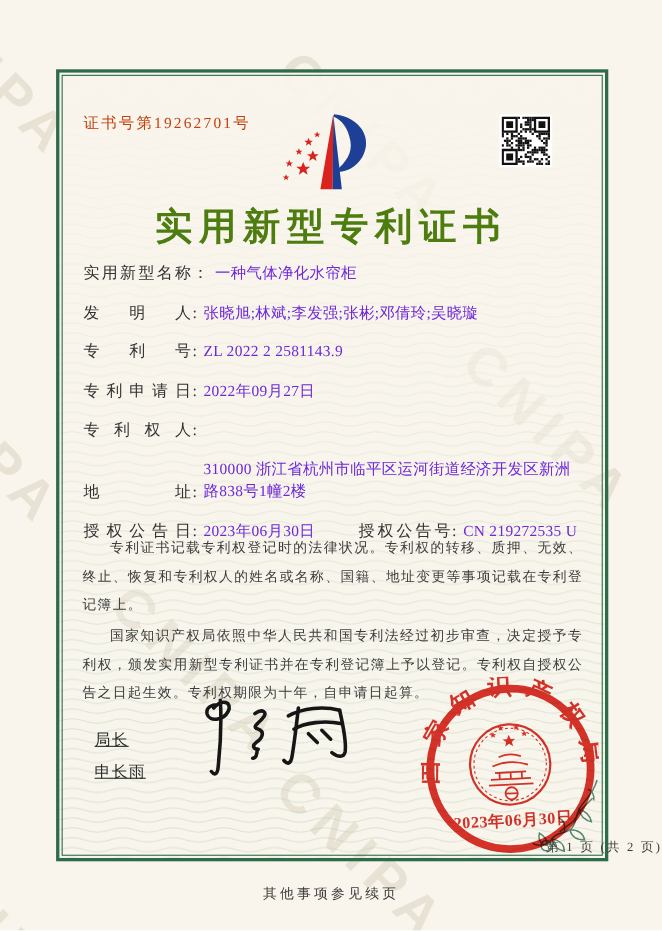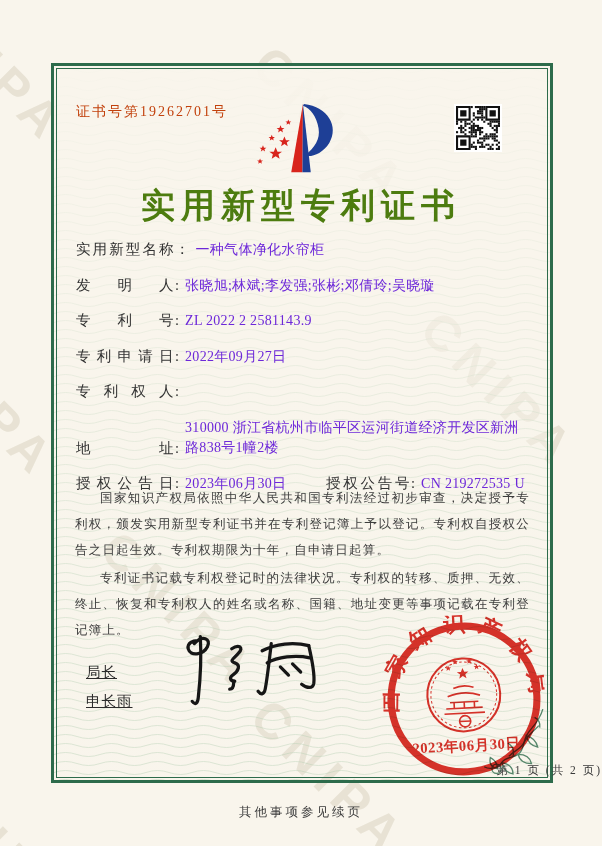--- a/index.html
+++ b/index.html
@@ -316,22 +316,22 @@
       </span>
       <span class="grant-right">
         <span class="field-label">授权公告号</span>
         <span class="field-colon">:</span>
         <span class="field-value">CN 219272535 U</span>
       </span>
     </div>
   </div>
 
   <div class="paras">
+    <p class="para">专利证书记载专利权登记时的法律状况。专利权的转移、质押、无效、终止、恢复和专利权人的姓名或名称、国籍、地址变更等事项记载在专利登记簿上。</p>
     <p class="para">国家知识产权局依照中华人民共和国专利法经过初步审查，决定授予专利权，颁发实用新型专利证书并在专利登记簿上予以登记。专利权自授权公告之日起生效。专利权期限为十年，自申请日起算。</p>
-    <p class="para">专利证书记载专利权登记时的法律状况。专利权的转移、质押、无效、终止、恢复和专利权人的姓名或名称、国籍、地址变更等事项记载在专利登记簿上。</p>
   </div>
 
   <div class="director-block">
     <div class="line">局长</div>
     <div class="line">申长雨</div>
   </div>
 
   <svg class="signature" viewBox="0 0 150 80">
     <g fill="none" stroke="#161616" stroke-width="3.2" stroke-linecap="round" stroke-linejoin="round">
       <path d="M18,13 C26,4 35,8 31,16 C27,24 14,26 12,18 C11,12 17,10 21,10"></path>

